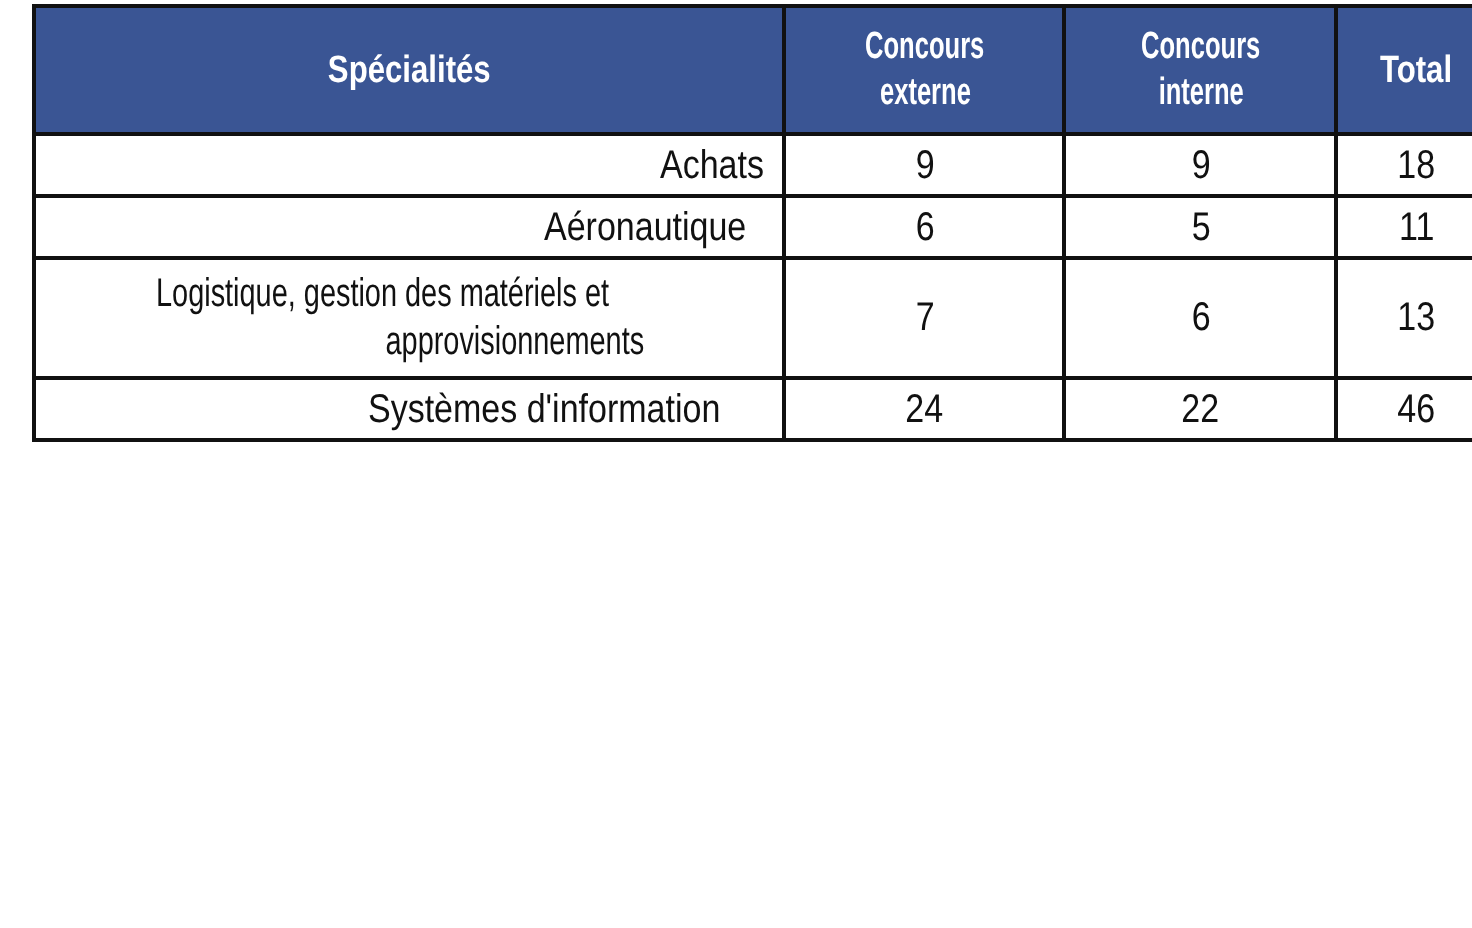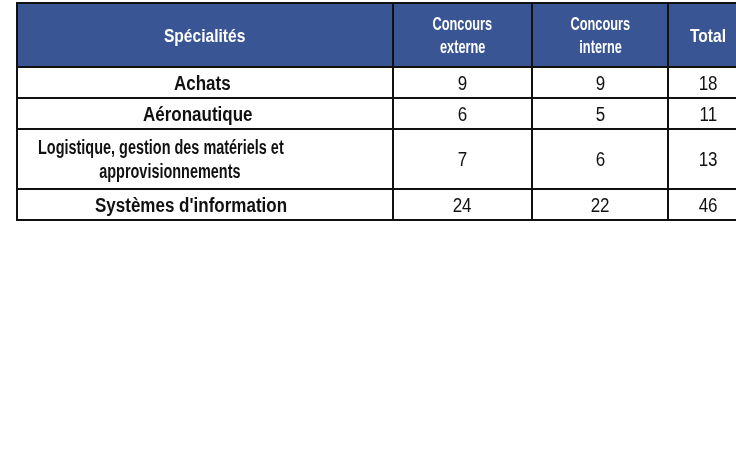--- a/index.html
+++ b/index.html
@@ -22,21 +22,21 @@
       text-align: center;
       height: 62px;
       transform-origin: center;
     }
     th span { display: inline-block; transform: scaleX(0.82); }
     td {
       font-size: 20px;
       height: 29px;
       line-height: 24px;
     }
-    td.label { padding-left: 6px; text-align: center; font-weight: bold; }
+    td.label { padding-left: 6px; text-align: right; }
     td.label span { display: inline-block; transform: scaleX(0.85); transform-origin: left center; white-space: nowrap; }
     td.num { text-align: center; }
     td.num span { display: inline-block; transform: scaleX(0.85); }
     tr.tall td { height: 58px; }
     col.c1 { width: 376px; }
     col.c2 { width: 140px; }
     col.c3 { width: 137px; }
     col.c4 { width: 80px; }
   </style>
 </head>

